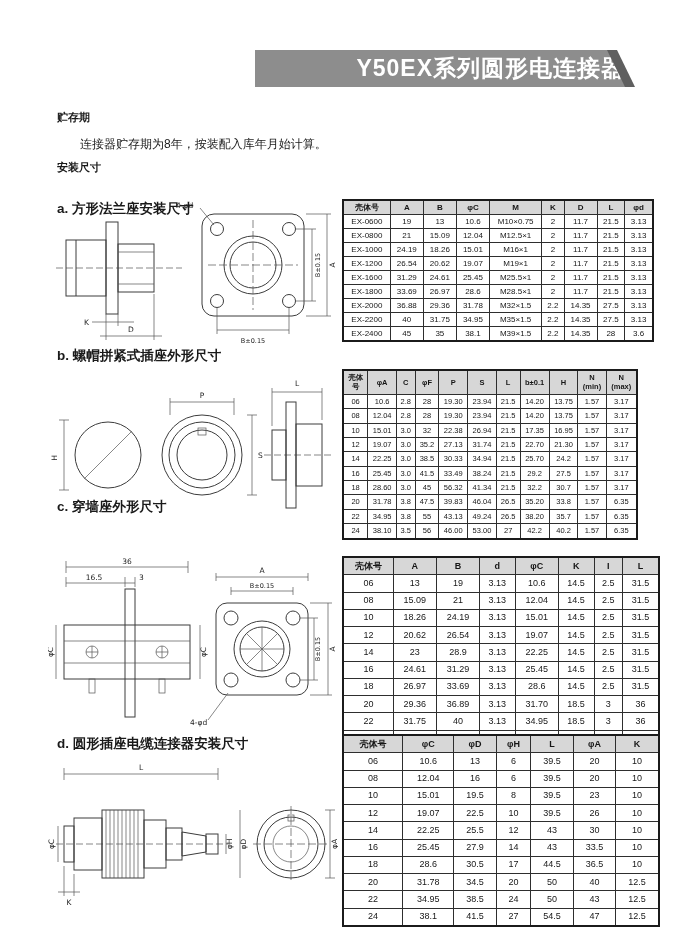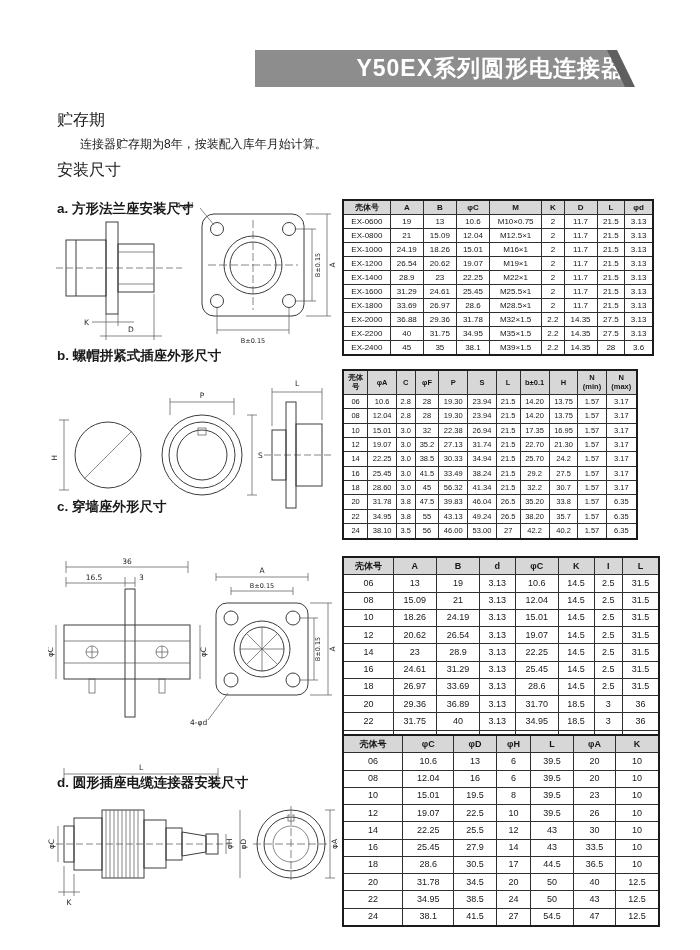--- a/index.html
+++ b/index.html
@@ -15,21 +15,21 @@
     left:255px; top:50px; width:370px; height:37px; background:#8d8d8d;
     clip-path:polygon(0 0, 352px 0, 370px 100%, 0 100%);
     color:#ffffff; font-weight:bold; font-size:23px; letter-spacing:1px;
     line-height:37px; padding-left:13px; box-sizing:border-box; z-index:2;
   }
   .banner-tail {
     left:601px; top:50px; width:34px; height:37px; background:#5f5f5f;
     clip-path:polygon(0 0, 16px 0, 34px 100%, 14px 100%); z-index:1;
   }
 
-  .sec-heading  { font-size:16px; font-weight:normal; }
+  .sec-heading  { font-size:11px; font-weight:bold; }
   .sub-heading  { font-size:13.5px; font-weight:bold; }
   .body-text    { font-size:12px; }
 
   
   table.dtable {
     position:absolute; border-collapse:collapse; border:2px solid #1b1b1b;
     background:#fff; table-layout:auto;
   }
   table.dtable th, table.dtable td {
     border:1px solid #2e2e2e; text-align:center; vertical-align:middle;
@@ -61,21 +61,21 @@
   <span>Y50EX系列圆形电连接器</span>
 </div>
 
 <div class="abs sec-heading" style="left:57px;top:110px">贮存期</div>
 <div class="abs body-text" style="left:80px;top:136px">连接器贮存期为8年，按装配入库年月始计算。</div>
 <div class="abs sec-heading" style="left:57px;top:160px">安装尺寸</div>
 
 <div class="abs sub-heading" style="left:57px;top:200px">a. 方形法兰座安装尺寸</div>
 <div class="abs sub-heading" style="left:57px;top:347px">b. 螺帽拼紧式插座外形尺寸</div>
 <div class="abs sub-heading" style="left:57px;top:498px">c. 穿墙座外形尺寸</div>
-<div class="abs sub-heading" style="left:57px;top:774px">d. 圆形插座电缆连接器安装尺寸</div>
+<div class="abs sub-heading" style="left:57px;top:735px">d. 圆形插座电缆连接器安装尺寸</div>
 
 <svg class="draw" style="left:50px;top:198px" width="288" height="150" viewBox="0 0 288 150">
   <g class="lines">
     <line x1="6" y1="70" x2="132" y2="70" stroke-dasharray="7 3" class="thin"></line>
     <rect x="16" y="42" width="40" height="56"></rect>
     <line x1="26" y1="42" x2="26" y2="98"></line>
     <rect x="56" y="24" width="12" height="92"></rect>
     <rect x="68" y="46" width="36" height="48"></rect>
     <line x1="68" y1="54" x2="104" y2="54" class="thin"></line>
     <line x1="68" y1="86" x2="104" y2="86" class="thin"></line>
@@ -315,31 +315,20 @@
         <td>26.54</td>
         <td>20.62</td>
         <td>19.07</td>
         <td>M19×1</td>
         <td>2</td>
         <td>11.7</td>
         <td>21.5</td>
         <td>3.13</td>
       </tr>
       <tr>
-        <td>EX-1400</td>
-        <td>28.9</td>
-        <td>23</td>
-        <td>22.25</td>
-        <td>M22×1</td>
-        <td>2</td>
-        <td>11.7</td>
-        <td>21.5</td>
-        <td>3.13</td>
-      </tr>
-      <tr>
         <td>EX-1600</td>
         <td>31.29</td>
         <td>24.61</td>
         <td>25.45</td>
         <td>M25.5×1</td>
         <td>2</td>
         <td>11.7</td>
         <td>21.5</td>
         <td>3.13</td>
       </tr>

